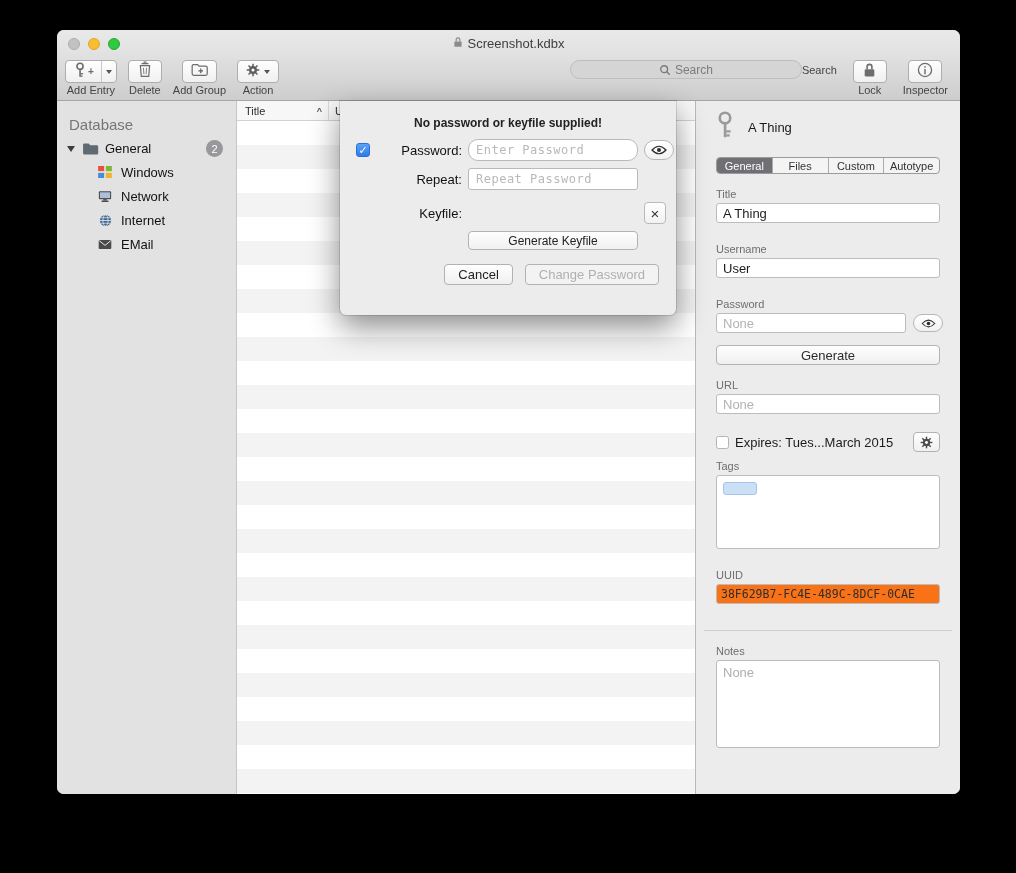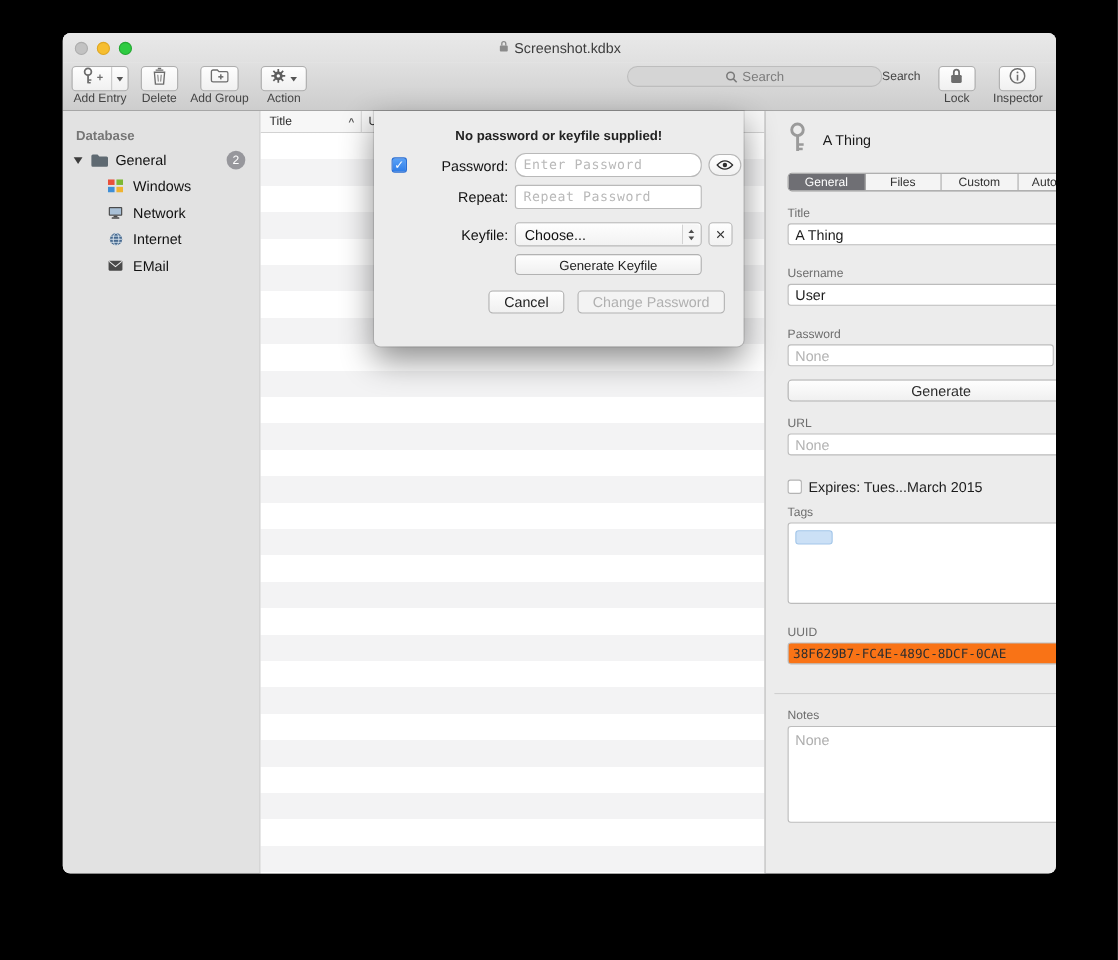--- a/index.html
+++ b/index.html
@@ -40,21 +40,21 @@
   .search-pill { width:232px; height:19px; background:#d5d5d5; border:1px solid #bdbdbd;
     border-radius:10px; display:flex; align-items:center; justify-content:center;
     gap:4px; color:#7c7c7c; font-size:12px; }
   .tb-item.sm { margin-left:16px; }
 
   
   .content { position:absolute; top:71px; bottom:0; left:0; right:0; }
 
   .sidebar { position:absolute; left:0; top:0; bottom:0; width:180px;
     background:#e2e2e2; border-right:1px solid #c6c6c6; }
-  .sb-header { font-size:12px; font-weight:bold; color:#767676; margin:15px 0 4px 12px; }
+  .sb-header { font-size:15px; font-weight:normal; color:#767676; margin:15px 0 4px 12px; }
   .sb-group-row { display:flex; align-items:center; height:23px; padding-left:10px; gap:6px; }
   .disclosure { width:0; height:0; border-left:4.5px solid transparent;
     border-right:4.5px solid transparent; border-top:6px solid #3c3c3c; margin-right:1px; }
   .sb-group-label { font-size:13px; color:#111; }
   .badge { margin-left:auto; margin-right:13px; min-width:17px; height:17px;
     border-radius:9px; background:#97979c; color:#fff; font-size:11px;
     display:flex; align-items:center; justify-content:center; padding:0 4px; }
   .sb-item { display:flex; align-items:center; height:24px; padding-left:40px; gap:8px;
     font-size:13px; color:#111; }
   .sb-ic { width:16px; display:flex; justify-content:center; }
@@ -64,21 +64,21 @@
     display:flex; align-items:center; font-size:11px; color:#2e2e2e; }
   .col { display:flex; align-items:center; height:100%; }
   .col.title-col { width:92px; padding:0 6px 0 8px; border-right:1px solid #d8d8d8;
     justify-content:space-between; }
   .sort { font-size:9px; color:#555; font-weight:bold; }
   .col.u-col { padding-left:6px; }
   .rows { position:absolute; top:20px; left:0; right:0; bottom:0;
     background:repeating-linear-gradient(to bottom,#fff 0px,#fff 24px,#f3f3f4 24px,#f3f3f4 48px); }
 
   
-  .inspector { position:absolute; left:638px; top:0; bottom:0; width:320px;
+  .inspector { position:absolute; left:638px; top:0; bottom:0; width:265px;
     background:#ececec; border-left:1px solid #b9b9b9; padding:0 20px; overflow:hidden; }
   .entry-header { display:flex; align-items:center; gap:14px; margin-top:11px; height:30px; }
   .entry-title { font-size:13px; color:#1a1a1a; }
   .insp-tabs { display:flex; height:17px; border:1px solid #9b9b9b; border-radius:4px;
     overflow:hidden; margin-top:15px; background:#f4f4f4; }
   .insp-tab { flex:1; display:flex; align-items:center; justify-content:center;
     font-size:11px; color:#333; border-right:1px solid #ababab; }
   .insp-tab:last-child { border-right:none; }
   .insp-tab.selected { background:#6f6f74; color:#fff; }
   .fld-label { font-size:11px; color:#6e6e6e; margin-top:14px; }
@@ -445,29 +445,20 @@
               <path d="M1 5 Q8 -2.5 15 5 Q8 12.5 1 5 Z" fill="none" stroke="#2e2e2e" stroke-width="1.2"></path>
               <circle cx="8" cy="5" r="2" fill="#2e2e2e"></circle>
             </svg>
         </span>
       </div>
 
       <div class="sheet-label" style="grid-row:2;grid-column:2;">Repeat:</div>
       <input class="sheet-input" style="grid-area: 2 / 3;" type="text" placeholder="Repeat Password">
 
       <div class="sheet-label" style="grid-row:3;grid-column:2;margin-top:5px;">Keyfile:</div>
-      <div class="popup" style="grid-row:3;grid-column:3;margin-top:5px;">
-        <span>Choose...</span>
-        <span class="popup-chevrons">
-          <svg width="7" height="11" viewBox="0 0 8 12">
-              <path d="M4 0.5 L7 4.2 H1 Z" fill="#4c4c4c"></path>
-              <path d="M4 11.5 L1 7.8 H7 Z" fill="#4c4c4c"></path>
-            </svg>
-        </span>
-      </div>
       <div style="grid-row:3;grid-column:4;margin-top:5px;display:flex;">
         <button class="x-btn" style="margin-left:0;">
           <span>×</span>
         </button>
       </div>
 
       <button class="genkey-btn" style="grid-row:4;">Generate Keyfile</button>
     </div>
 
     <div class="sheet-buttons">

